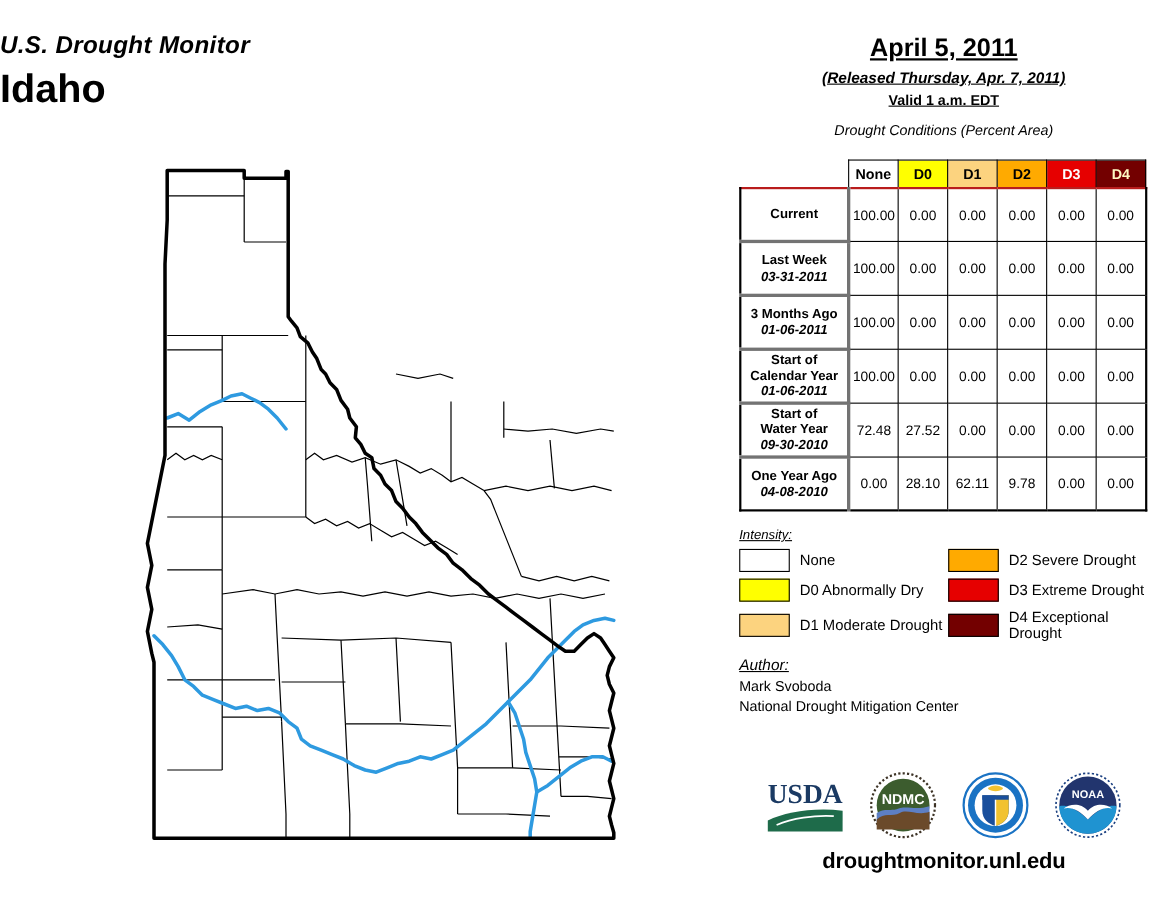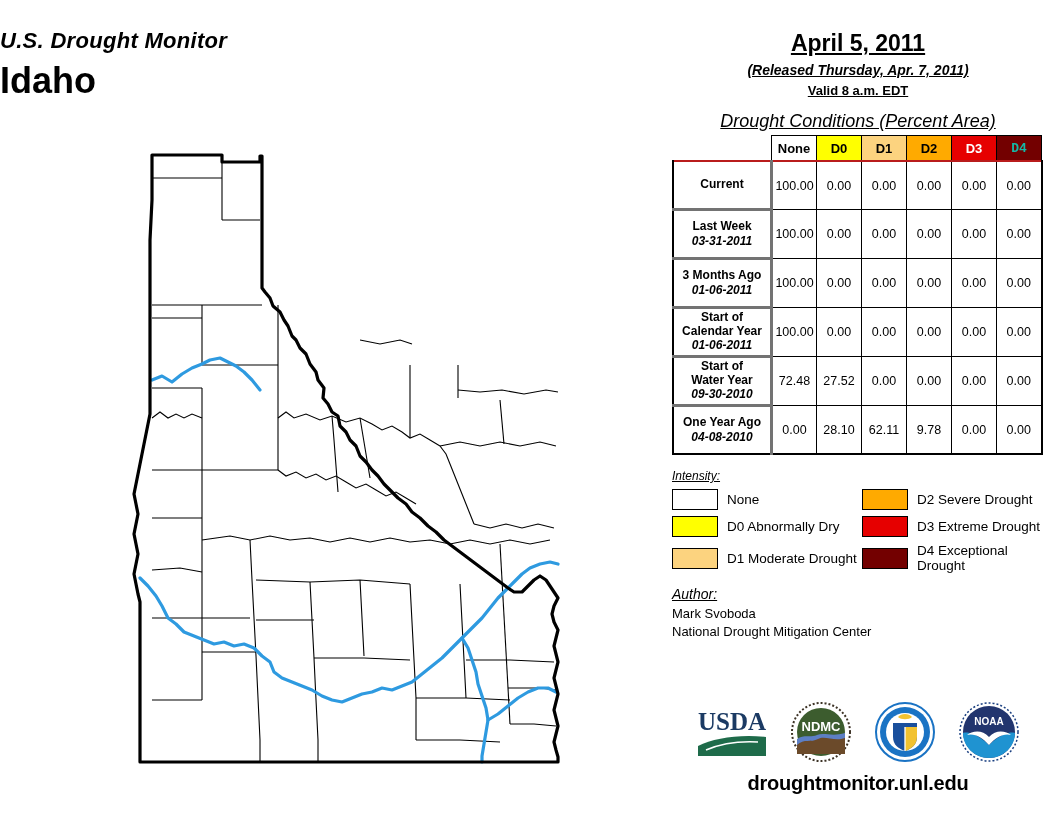--- a/index.html
+++ b/index.html
@@ -37,22 +37,22 @@
   
   #right-panel {
     position: absolute; left: 660px; top: 0; width: 396px; height: 816px;
   }
   #date-block { text-align: center; padding-top: 30px; text-decoration: underline; }
   #main-date { font-size: 23px; font-weight: bold; }
   #released { font-size: 14px; font-weight: bold; font-style: italic; margin-top: 5px; }
   #valid { font-size: 13px; font-weight: bold; margin-top: 5px; }
 
   #table-caption {
-    text-align: center; font-size: 18px; font-style: italic;
-    margin-top: 13px; margin-bottom: 3px; text-decoration: underline;
+    text-align: center; font-size: 13px; font-style: italic;
+    margin-top: 13px; margin-bottom: 19px;
   }
 
   
   #dm-table {
     border-collapse: collapse;
     margin-left: 12px;
     table-layout: fixed;
   }
   #dm-table td, #dm-table th {
     border: 1px solid #000;
@@ -258,35 +258,35 @@
            L 26,344 L 28,334 L 30,324 L 32,314 L 34,304 L 36,294
            L 38,284 L 40,274 L 40,160 L 40,100 L 42,60 Z"></path>
 </svg>
 </div>
 
 <div id="right-panel">
 
   <div id="date-block">
     <div id="main-date">April 5, 2011</div>
     <div id="released">(Released Thursday, Apr. 7, 2011)</div>
-    <div id="valid">Valid 8 a.m. EDT</div>
+    <div id="valid">Valid 1 a.m. EDT</div>
   </div>
 
   <div id="table-caption">Drought Conditions (Percent Area)</div>
 
   <table id="dm-table">
     <thead>
       <tr>
         <th class="corner-cell"></th>
       <th style="background: rgb(255, 255, 255);">None</th>
           <th style="background: rgb(255, 255, 0);">D0</th>
           <th style="background: rgb(252, 211, 127);">D1</th>
           <th style="background: rgb(255, 170, 0);">D2</th>
           <th style="background: rgb(230, 0, 0); color: rgb(255, 255, 255);">D3</th>
-          <th style="background: rgb(115, 0, 0); color: #14b8a6; font-family: Liberation Mono, monospace;">D4</th>
+          <th style="background: rgb(115, 0, 0); color: #fef9c3;">D4</th>
         </tr>
     </thead>
     <tbody>
         <tr>
           <td class="row-label thick-top thick-left"><span>Current</span></td>
           <td class="val thick-top">100.00</td>
           <td class="val thick-top">0.00</td>
           <td class="val thick-top">0.00</td>
           <td class="val thick-top">0.00</td>
           <td class="val thick-top">0.00</td>

